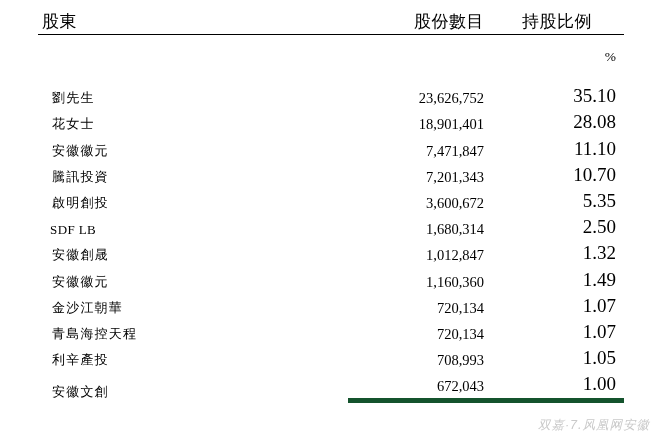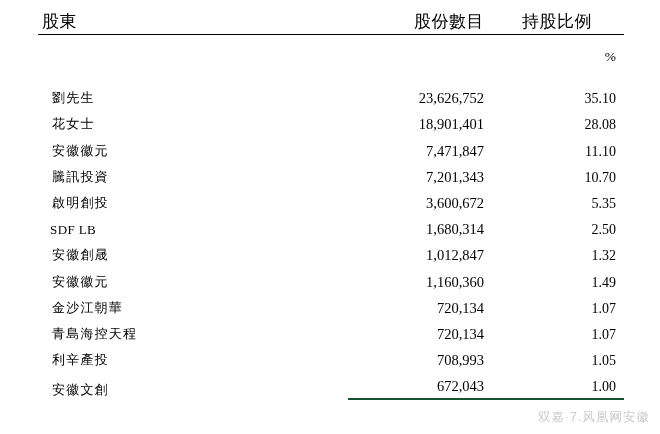--- a/index.html
+++ b/index.html
@@ -91,25 +91,25 @@
     padding-left: 12px;
   }
   .data-row td.share {
     text-align: right;
     padding-right: 14px;
     font-size: 14.5px;
   }
   .data-row td.pct {
     text-align: right;
     padding-right: 8px;
-    font-size: 14px;
+    font-size: 19px;
   }
   .data-row.last td.share,
   .data-row.last td.pct {
-    border-bottom: 2px solid #14532d;
+    border-bottom: 5px solid #14532d;
     padding-bottom: 3px;
   }
   .gap-row td {
     height: 30px;
     font-size: 0;
     line-height: 0;
   }
   .total-row td {
     font-size: 15.5px;
     font-weight: bold;
@@ -131,26 +131,27 @@
   .total-row td.pct {
     text-align: right;
     padding-right: 8px;
     border-bottom: 3px double #000;
     padding-bottom: 2px;
     font-size: 15px;
   }
   .watermark {
     position: absolute;
     right: 10px;
-    bottom: 8px;
+    bottom: 0;
     font-family: "Liberation Sans", sans-serif;
     font-size: 12.5px;
     color: #c9c9c9;
     letter-spacing: 1px;
     white-space: nowrap;
+    font-style: italic;
   }
 </style>
 </head>
 <body>
 
 <div class="sheet">
 
   <table class="holders">
     <colgroup>
       <col class="c-name">

